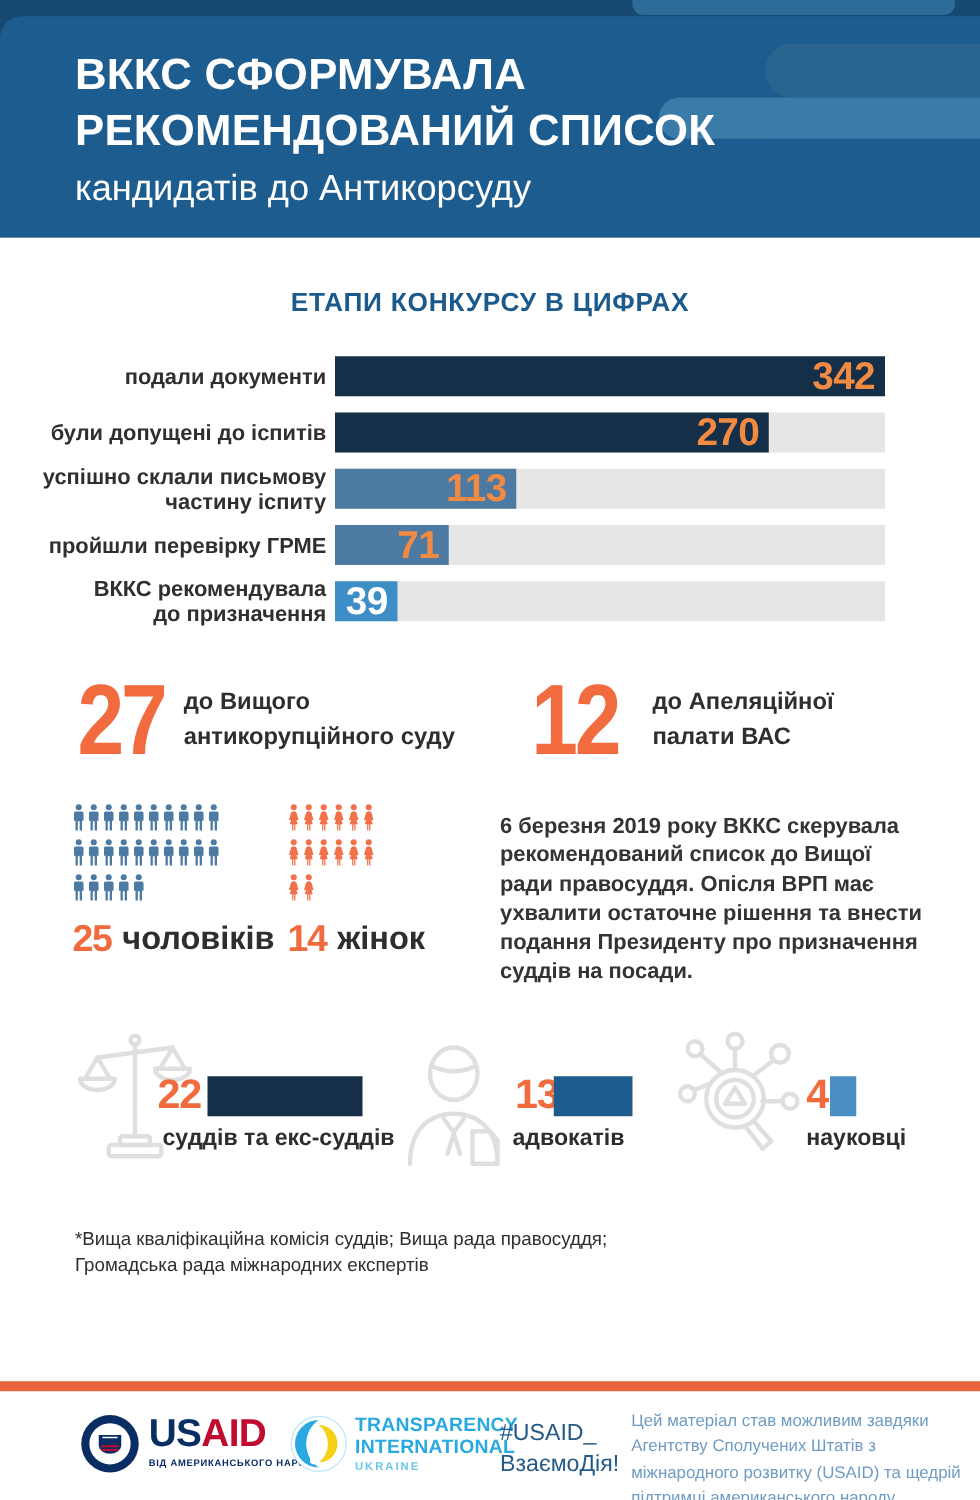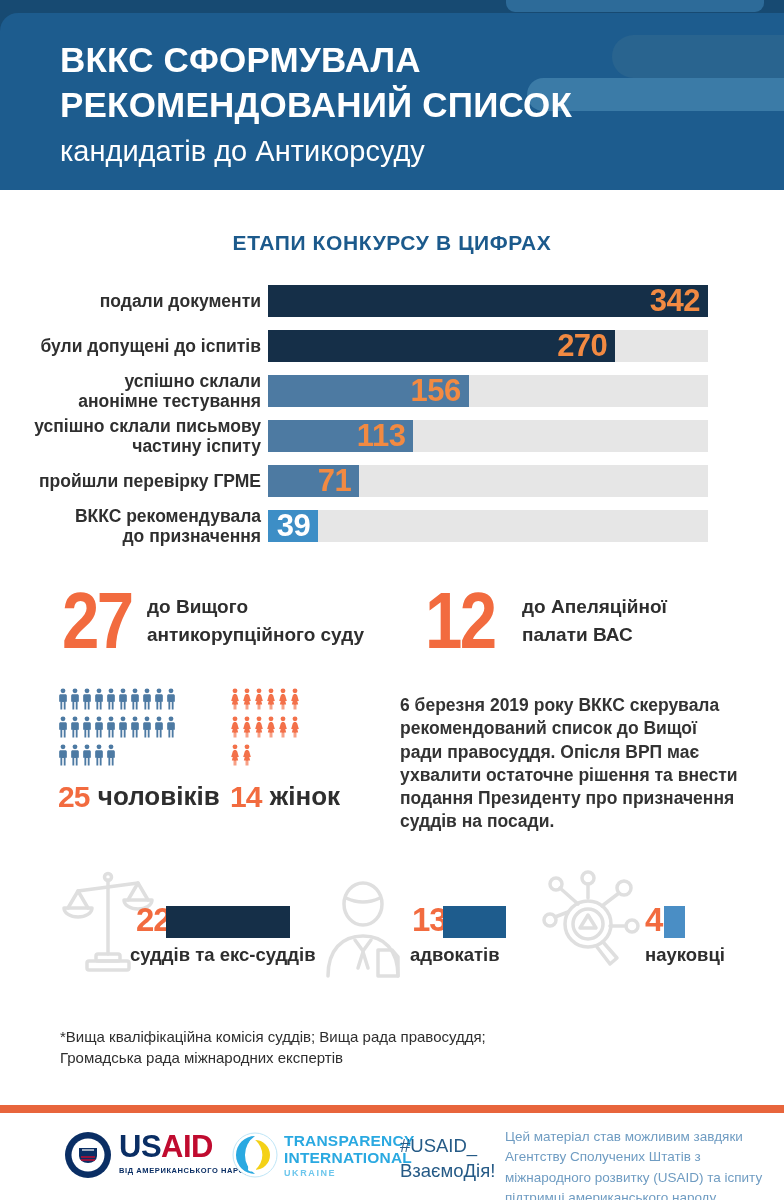--- a/index.html
+++ b/index.html
@@ -118,31 +118,20 @@
             <div>були допущені до іспитів</div>
           </div>
           <div class="ctrack" style="background: rgb(230, 230, 230);">
             <div class="cbar" style="width: 78.9474%; background: rgb(21, 47, 72);">
               <span class="cnum" style="color: rgb(242, 138, 66);">270</span>
             </div>
           </div>
         </div>
         <div class="crow">
           <div class="clabel">
-            <div>успішно склали</div>
-            <div>анонімне тестування</div>
-          </div>
-          <div class="ctrack" style="background: rgb(230, 230, 230);">
-            <div class="cbar" style="width: 45.614%; background: rgb(77, 122, 162);">
-              <span class="cnum" style="color: rgb(242, 138, 66);">156</span>
-            </div>
-          </div>
-        </div>
-        <div class="crow">
-          <div class="clabel">
             <div>успішно склали письмову</div>
             <div>частину іспиту</div>
           </div>
           <div class="ctrack" style="background: rgb(230, 230, 230);">
             <div class="cbar" style="width: 33.0409%; background: rgb(77, 122, 162);">
               <span class="cnum" style="color: rgb(242, 138, 66);">113</span>
             </div>
           </div>
         </div>
         <div class="crow">
@@ -330,21 +319,21 @@
       <line x1="52" y1="12" x2="52" y2="86"></line>
         <circle cx="52" cy="9" r="3.5"></circle>
       <line x1="22" y1="23" x2="82" y2="15"></line>
       <path d="M12 40 L22 23 L32 40"></path>
         <path d="M8 40 a14 9 0 0 0 28 0 Z"></path>
       <path d="M72 32 L82 15 L92 32"></path>
         <path d="M68 32 a14 9 0 0 0 28 0 Z"></path>
       <rect x="40" y="86" width="24" height="7" rx="2"></rect>
       <rect x="31" y="93" width="42" height="9" rx="2"></rect>
     </svg>
-    <div class="prof-num" style="left:136px;top:34px;">22</div>
+    <div class="prof-num" style="left:126px;top:34px;">22</div>
     <div class="prof-bar" style="left: 166px; top: 38px; width: 124px; background: rgb(21, 47, 72);"></div>
     <div class="prof-label" style="left:130px;top:76px;">суддів та екс-суддів</div>
 
     <svg class="prof-icon" style="left:320px;top:6px" width="86" height="104" viewBox="0 0 86 104" fill="none" stroke="#dfdfdf" stroke-width="3.5" stroke-linecap="round" stroke-linejoin="round">
       <path d="M24 30 a19 21 0 1 1 38 0 a19 21 0 1 1 -38 0"></path>
       <path d="M26 24 q17 8 34 0"></path>
       <path d="M8 102 c0-26 14-40 35-40 s35 14 35 40"></path>
       <path d="M35 66 l8 11 8-11"></path>
       <path d="M43 78 l-5 16 M43 78 l5 16"></path>
       <path d="M58 76 h14 l6 7 v19 h-20 Z"></path>
@@ -414,17 +403,17 @@
     </div>
 
     <div class="hashtag">
       <div>#USAID_</div>
       <div>ВзаємоДія!</div>
     </div>
 
     <div class="credit" id="credit">
         <div>Цей матеріал став можливим завдяки</div>
         <div>Агентству Сполучених Штатів з</div>
-        <div>міжнародного розвитку (USAID) та іспиту</div>
+        <div>міжнародного розвитку (USAID) та щедрій</div>
         <div>підтримці американського народу</div>
       </div>
   </footer>
 </div>
 
 </body></html>

